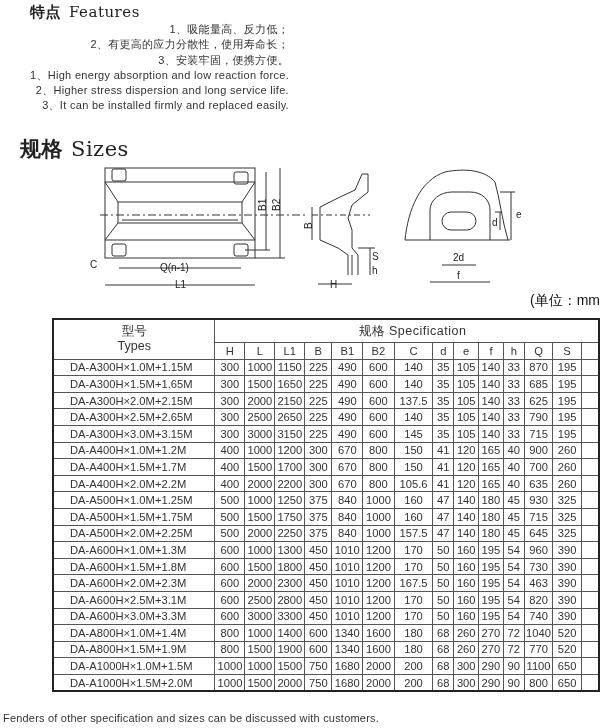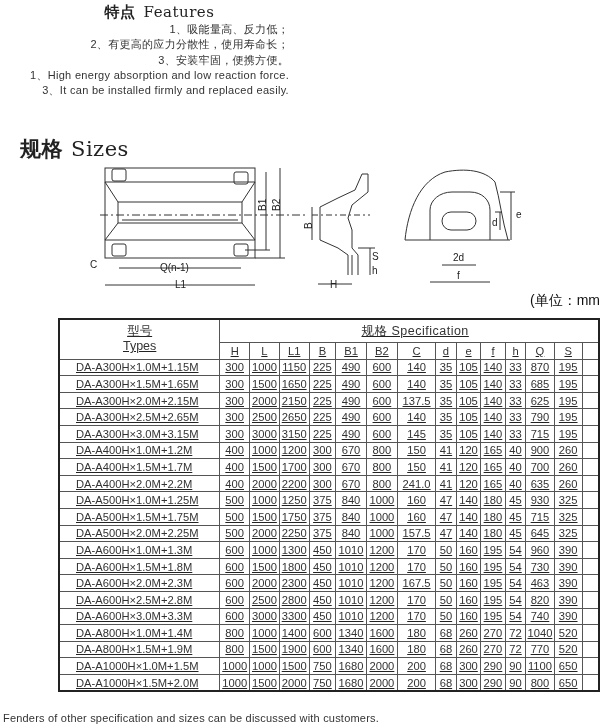--- a/index.html
+++ b/index.html
@@ -1,45 +1,46 @@
 <!DOCTYPE html>
 <html><head>
 <meta charset="utf-8">
 <style>
   html, body { margin:0; padding:0; background:#ffffff; }
   body { width:600px; height:728px; overflow:hidden; position:relative; font-family:"Liberation Sans","DejaVu Sans",sans-serif; color:#222; }
   .features { position:absolute; left:30px; top:2px; }
-  .features h2 { margin:0; font-family:"DejaVu Serif","Liberation Serif",serif; font-size:15px; font-weight:normal; letter-spacing:0.5px; line-height:20px;text-align:center; }
+  .features h2 { margin:0; font-family:"DejaVu Serif","Liberation Serif",serif; font-size:15px; font-weight:normal; letter-spacing:0.5px; line-height:20px; }
   .features h2 .cn { font-family:"DejaVu Sans",sans-serif; font-weight:bold; margin-right:8px; }
   .feat-line { font-size:11px; line-height:15.3px; color:#333; letter-spacing:0.3px; white-space:nowrap;text-align:right; }
   .sizes-title { position:absolute; left:20px; top:135px; font-family:"DejaVu Serif","Liberation Serif",serif; font-size:21px; letter-spacing:0.5px; }
   .sizes-title .cn { font-family:"DejaVu Sans",sans-serif; font-weight:bold; margin-right:8px; }
   svg.diagram { position:absolute; left:90px; top:160px; }
   .unit { position:absolute; left:530px; top:292px; font-size:14px; white-space:nowrap; color:#111; }
-  .table-wrap { position:absolute; left:58px; top:318px;text-decoration:underline; }
+  .table-wrap { position:absolute; left:52px; top:318px; }
   table { border-collapse:collapse; font-size:11.2px; color:#333; }
   td, th { border:1px solid #555; padding:0; height:15.6px; text-align:center; white-space:nowrap; font-weight:normal; }
   th.type-head { width:152px; font-size:12.5px; line-height:15px; }
   th.spec-head { font-size:12.5px; height:22px; letter-spacing:0.5px;padding-left:12px; }
   td.type { text-align:left; padding-left:16px; width:150px; }
   table { border:2px solid #222; }
   .footer-cn { position:absolute; left:0px; top:728px; font-size:12px; color:#222; }
   .footer-en { position:absolute; left:3px; top:712px; font-size:11px; color:#333; letter-spacing:0.2px; }
 </style>
 </head>
 <body>
 
 <div class="features">
   <h2>
     <span class="cn">特点</span><span>Features</span>
   </h2>
   <div class="feat-line">1、吸能量高、反力低；</div>
   <div class="feat-line">2、有更高的应力分散性，使用寿命长；</div>
   <div class="feat-line">3、安装牢固，便携方便。</div>
   <div class="feat-line">1、High energy absorption and low reaction force.</div>
+  <div class="feat-line">2、Higher stress dispersion and long service life.</div>
   <div class="feat-line">3、It can be installed firmly and replaced easily.</div>
 </div>
 
 <div class="sizes-title">
   <span class="cn">规格</span><span>Sizes</span>
 </div>
 
 <svg class="diagram" width="470" height="130" viewBox="0 0 470 130" font-family="Liberation Sans, sans-serif" font-size="10" fill="none" stroke="#333" stroke-width="1">
 
   <g>
@@ -252,21 +253,21 @@
           <td></td>
         </tr>
         <tr>
           <td class="type">DA-A400H×2.0M+2.2M</td>
           <td>400</td>
           <td>2000</td>
           <td>2200</td>
           <td>300</td>
           <td>670</td>
           <td>800</td>
-          <td>241.0</td>
+          <td>105.6</td>
           <td>41</td>
           <td>120</td>
           <td>165</td>
           <td>40</td>
           <td>635</td>
           <td>260</td>
           <td></td>
         </tr>
         <tr>
           <td class="type">DA-A500H×1.0M+1.25M</td>
@@ -364,21 +365,21 @@
           <td>167.5</td>
           <td>50</td>
           <td>160</td>
           <td>195</td>
           <td>54</td>
           <td>463</td>
           <td>390</td>
           <td></td>
         </tr>
         <tr>
-          <td class="type">DA-A600H×2.5M+2.8M</td>
+          <td class="type">DA-A600H×2.5M+3.1M</td>
           <td>600</td>
           <td>2500</td>
           <td>2800</td>
           <td>450</td>
           <td>1010</td>
           <td>1200</td>
           <td>170</td>
           <td>50</td>
           <td>160</td>
           <td>195</td>

